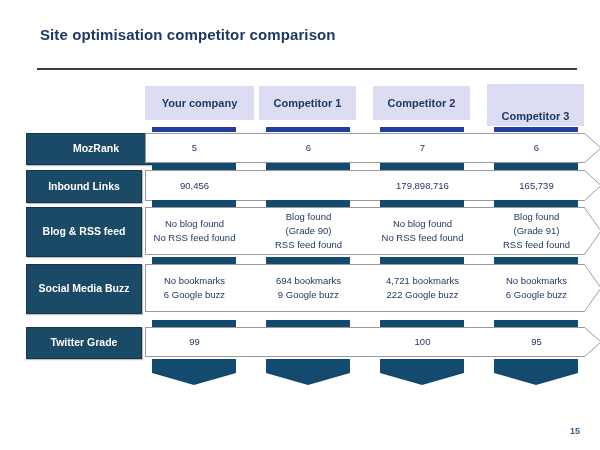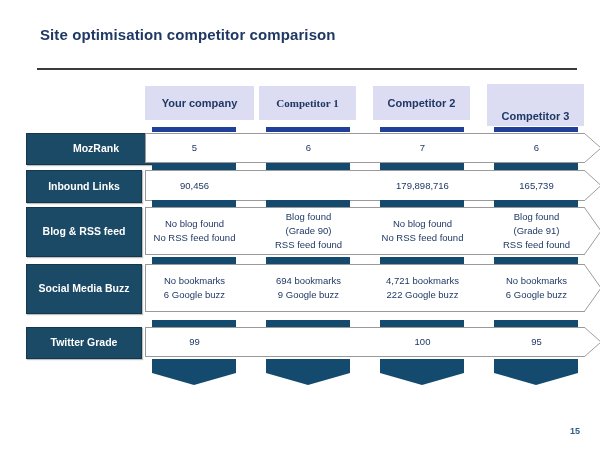--- a/index.html
+++ b/index.html
@@ -84,21 +84,21 @@
 </head>
 <body>
 
 <div id="slide">
 
   <div class="title">Site optimisation competitor comparison</div>
   <div class="title-rule"></div>
 
   <div class="headers" id="headers">
       <div class="col-header" style="left: 145px; width: 109px;">Your company</div>
-      <div class="col-header" style="left: 259px; width: 97px; font-family: Liberation Serif, serif;">Competitor 1</div>
+      <div class="col-header" style="left: 259px; width: 97px;">Competitor 1</div>
       <div class="col-header" style="left: 373px; width: 97px;">Competitor 2</div>
       <div class="col-header lower" style="left: 487px; width: 97px;">Competitor 3</div>
     </div>
 
   <div id="rows">
       <div class="pillar top" style="left: 152px; width: 84px; top: 127px;"></div>
       <div class="pillar top" style="left: 266px; width: 84px; top: 127px;"></div>
       <div class="pillar top" style="left: 380px; width: 84px; top: 127px;"></div>
       <div class="pillar top" style="left: 494px; width: 84px; top: 127px;"></div>
       <div class="row-label" style="top: 133px; height: 30px; padding-left: 12px;">MozRank</div>

